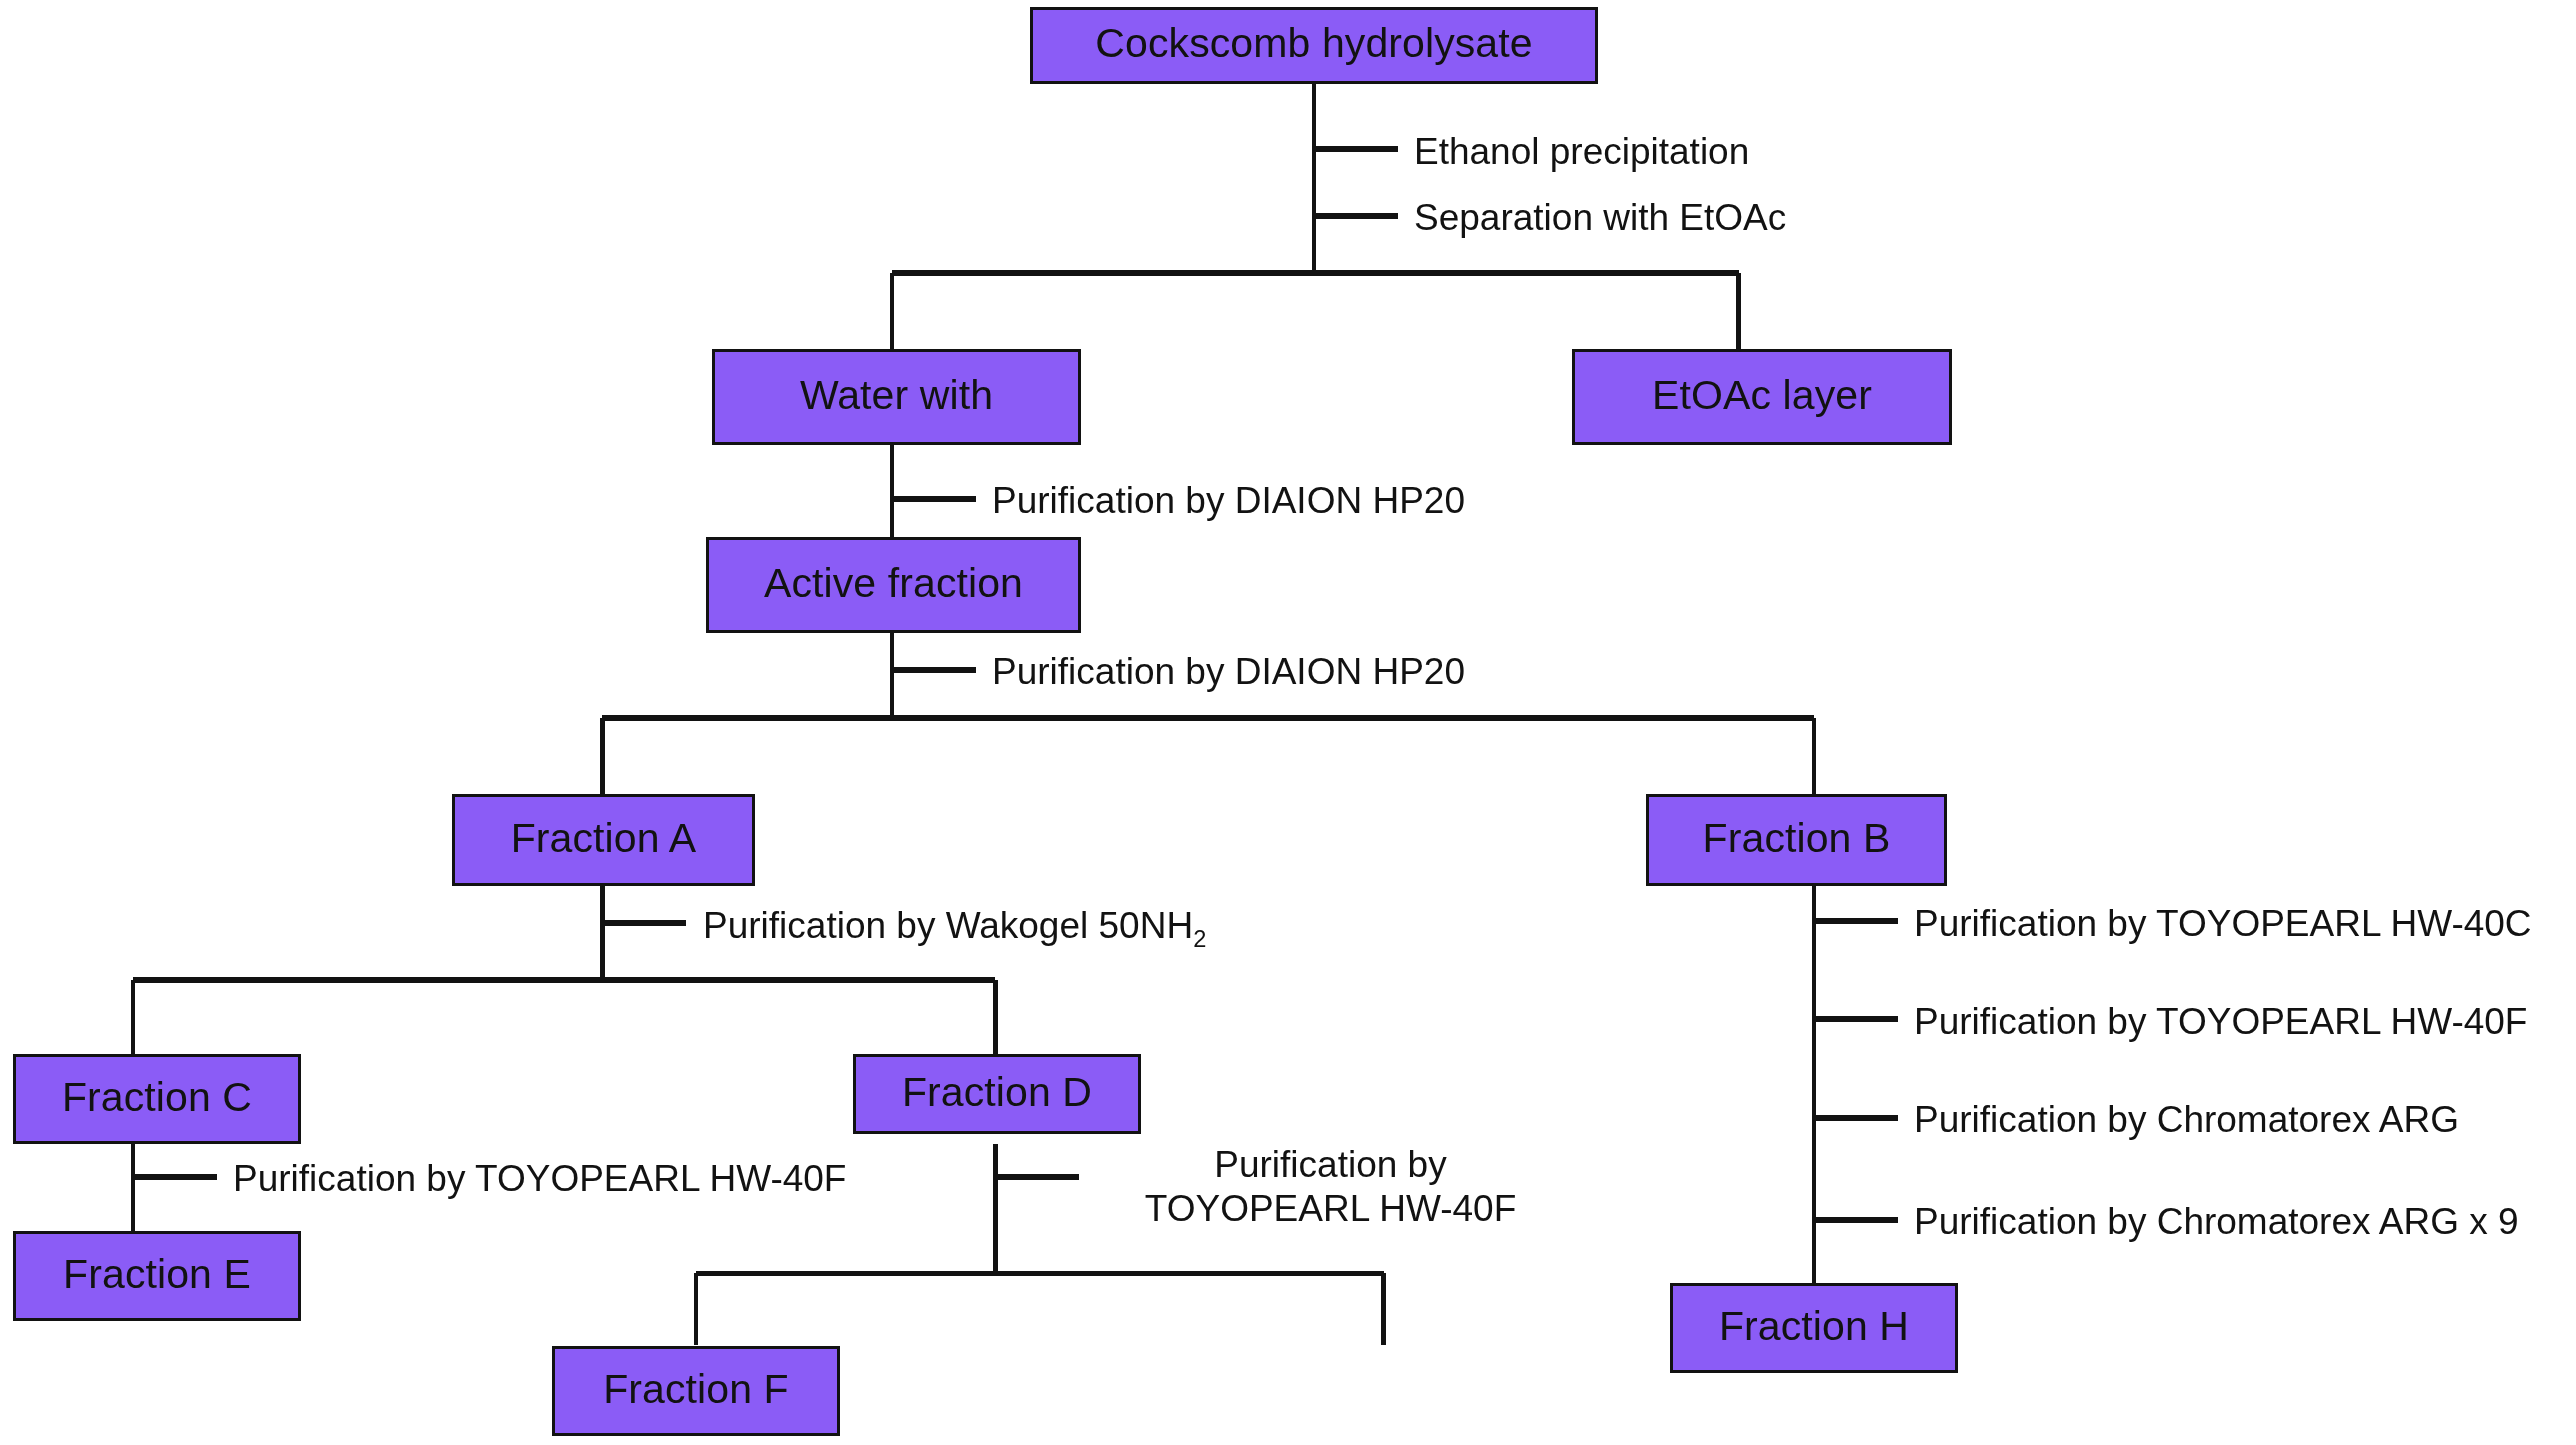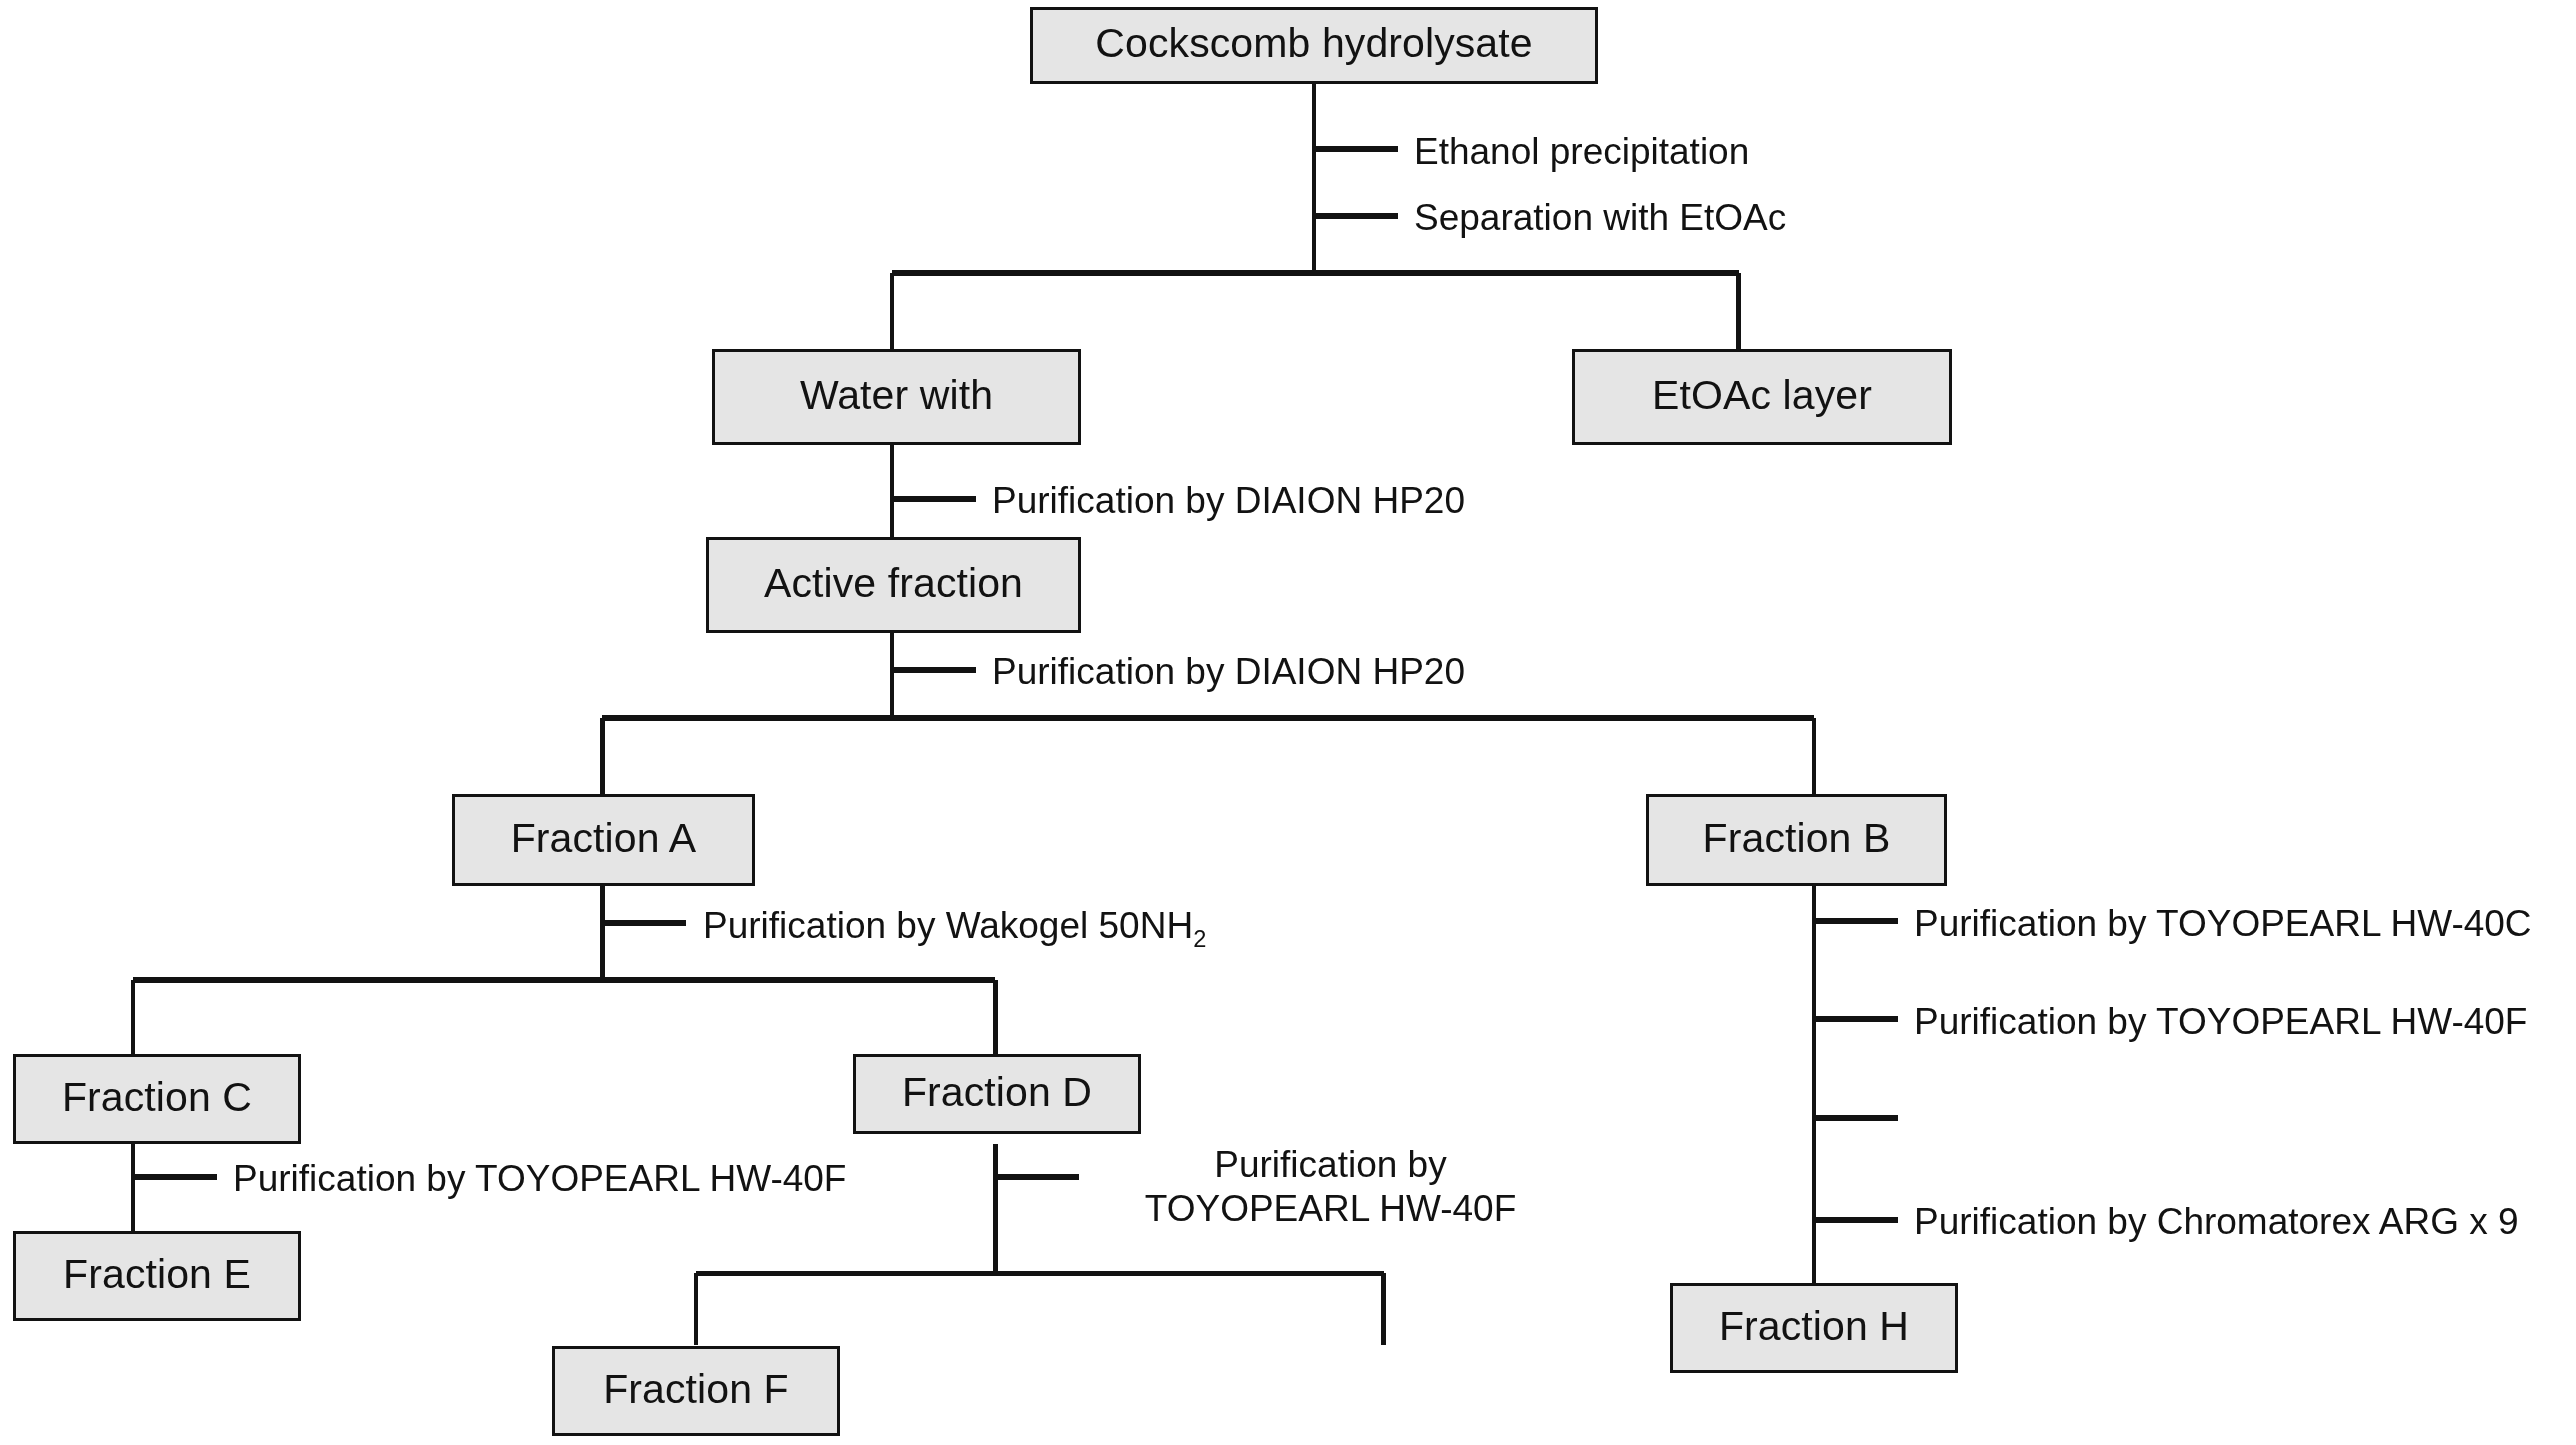--- a/index.html
+++ b/index.html
@@ -18,21 +18,21 @@
   #wires {
     position: absolute;
     left: 0;
     top: 0;
     width: 2576px;
     height: 1445px;
   }
   .node {
     position: absolute;
     box-sizing: border-box;
-    background: #e5e5e5;
+    background: #8b5cf6;
     border: 3.3px solid #121212;
     display: flex;
     align-items: center;
     justify-content: center;
     color: #121212;
     font-size: 41px;
     line-height: 1;
     letter-spacing: 0.1px;
     white-space: nowrap;
   }
@@ -161,17 +161,18 @@
 
   <div class="step-label two-line" style="left:1095px; top:1143px; width:471px;">
     <div>Purification by</div>
     <div>TOYOPEARL HW-40F</div>
   </div>
 
   <div class="step-label" style="left:1914px; top:902px;">Purification by TOYOPEARL HW-40C</div>
 
   <div class="step-label" style="left:1914px; top:1000px;">Purification by TOYOPEARL HW-40F</div>
 
+  <div class="step-label" style="left:1914px; top:1098px;">Purification by Chromatorex ARG</div>
 
   <div class="step-label" style="left:1914px; top:1200px;">Purification by Chromatorex ARG x 9</div>
 
 </div>
 
 
 </body></html>

